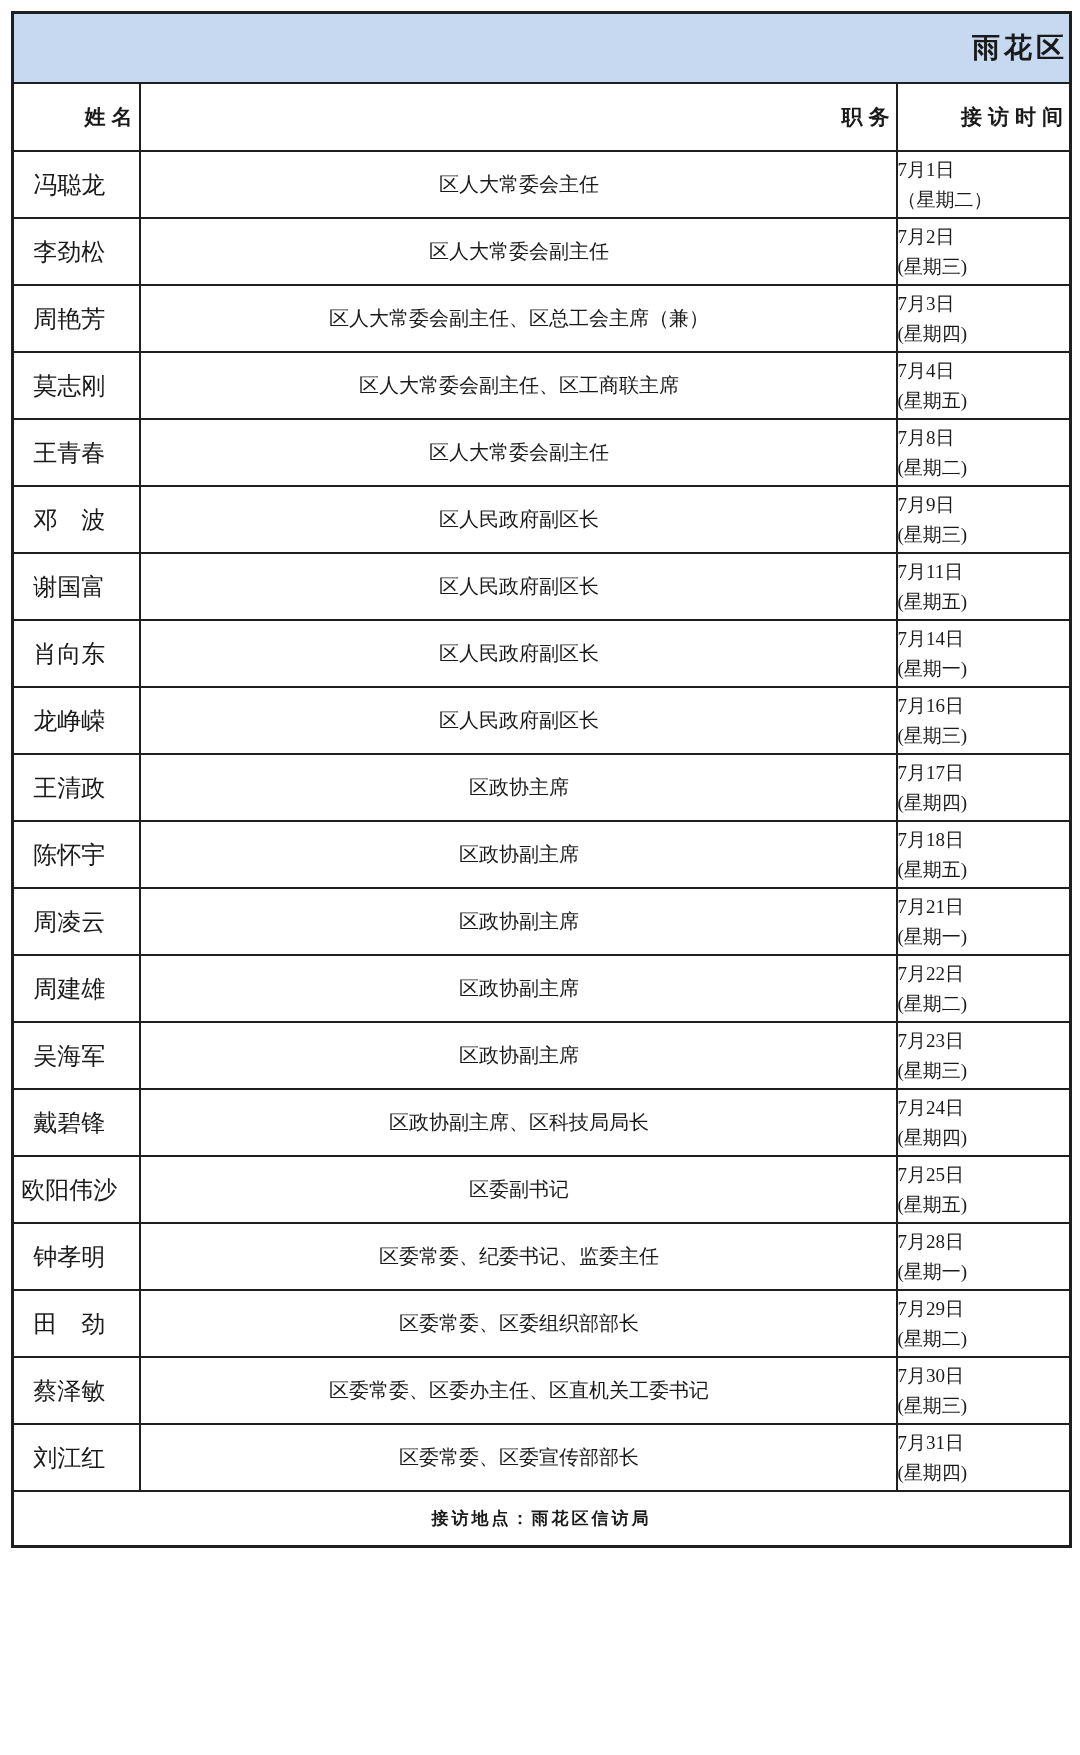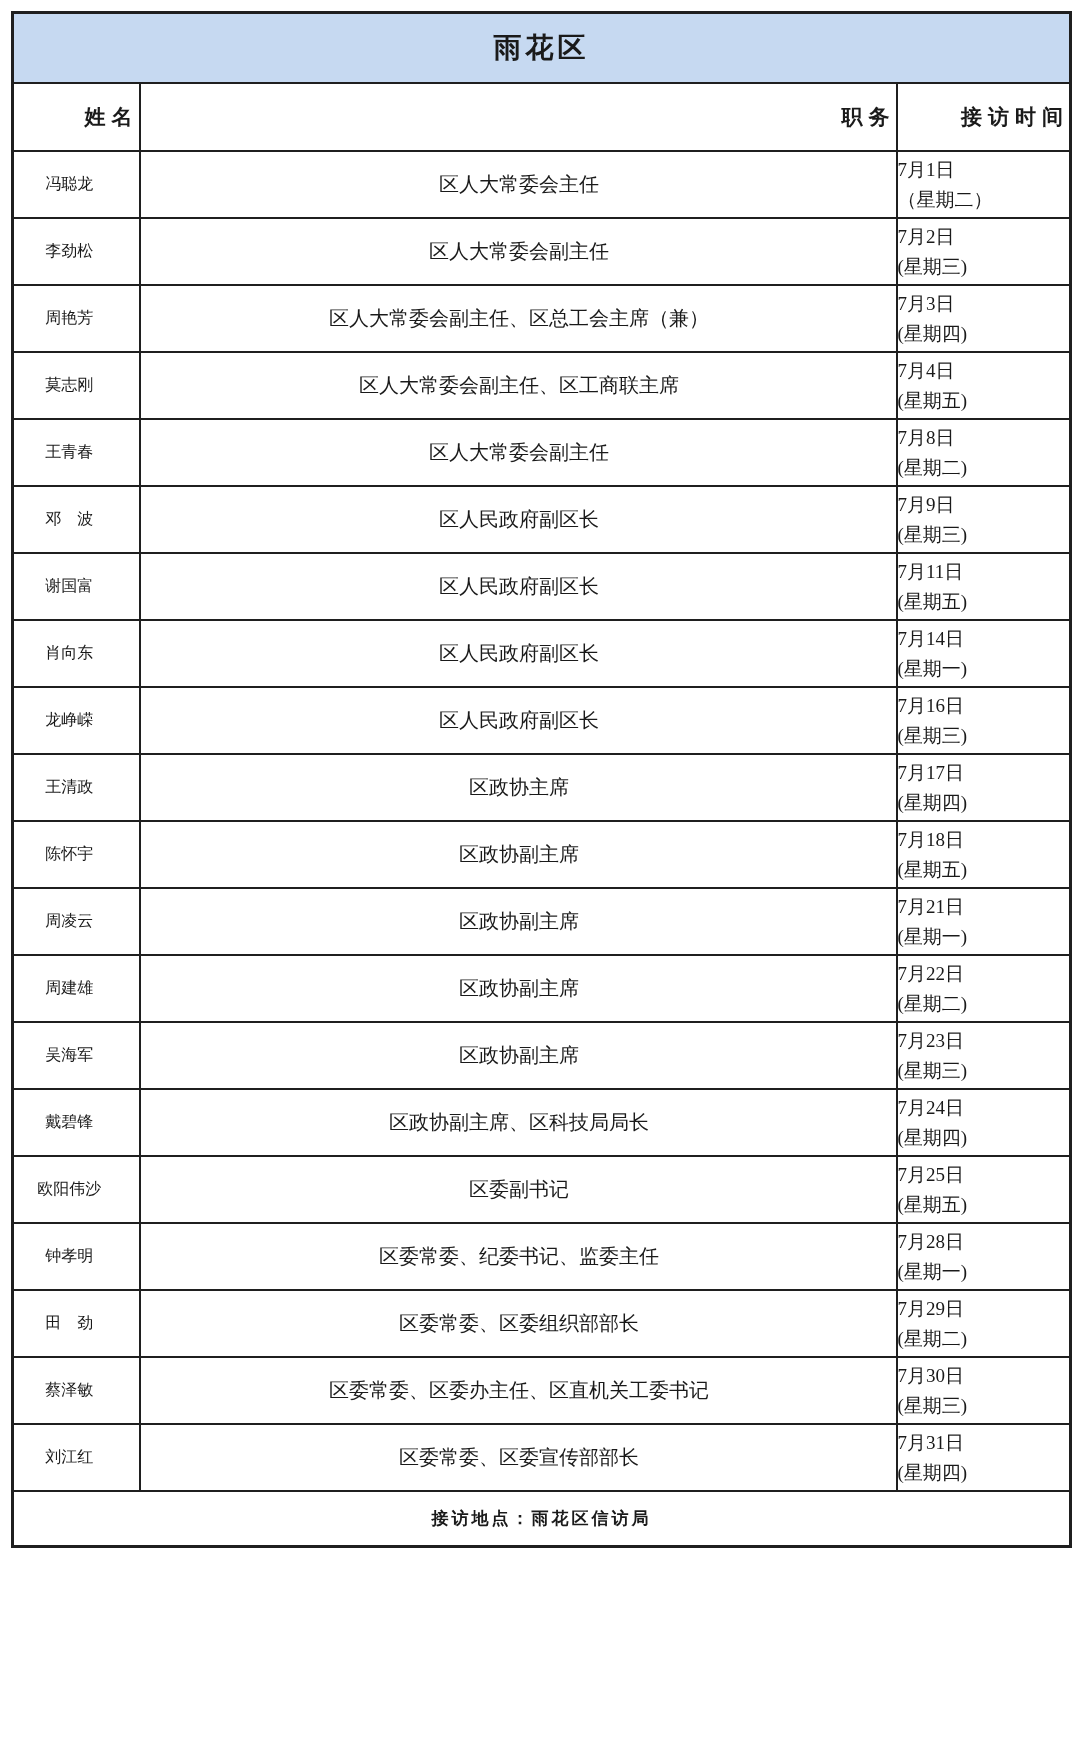--- a/index.html
+++ b/index.html
@@ -23,34 +23,34 @@
   table.schedule th, table.schedule td {
     border: 2px solid #1f1f1f;
     vertical-align: middle;
     overflow: hidden;
   }
   .title-cell {
     height: 66px;
     background: #c6d9f1;
     font-size: 28px;
     font-weight: bold;
-    text-align: center;
+    text-align: right;
     letter-spacing: 4px;
   }
   .col-header {
     height: 66px;
     font-size: 21px;
     font-weight: bold;
     text-align: right;
     letter-spacing: 6px;
     padding: 0;
   }
   td.cell-name {
     height: 65px;
-    font-size: 16px;
+    font-size: 24px;
     text-align: center;
     padding: 0 16px 0 2px;
     white-space: nowrap;
   }
   td.cell-pos {
     font-size: 20px;
     text-align: center;
     padding: 0 6px 0 8px;
   }
   td.cell-date {

